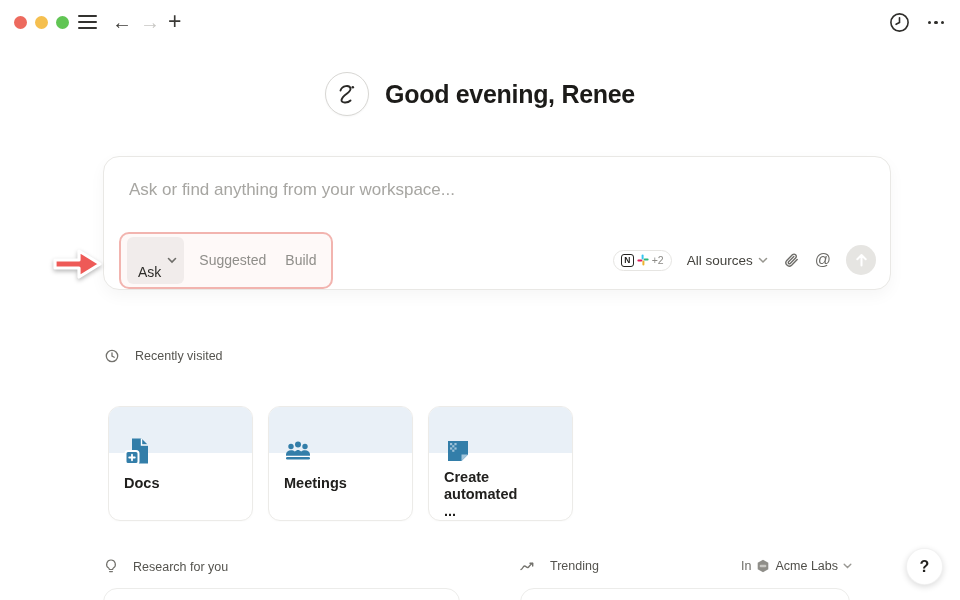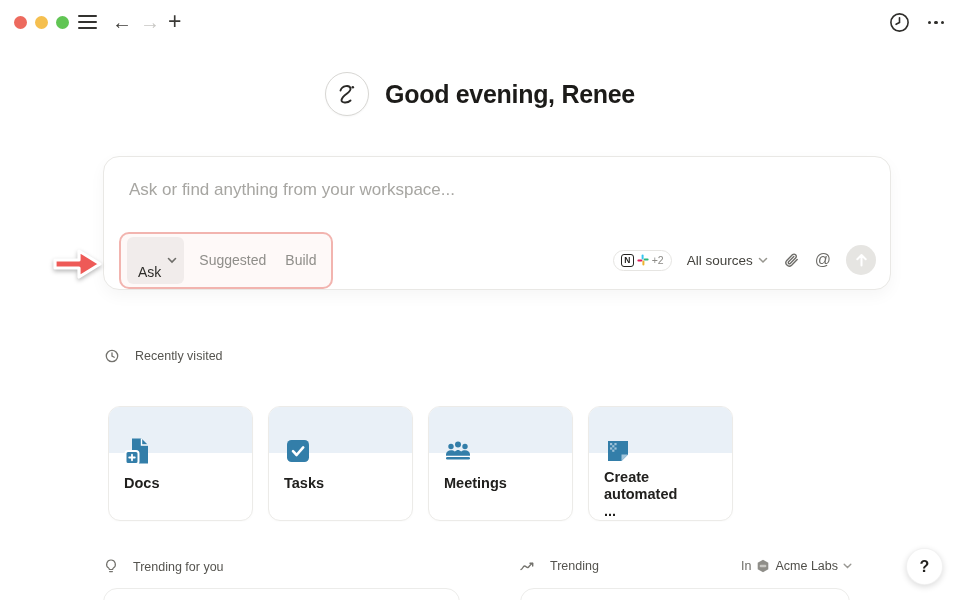--- a/index.html
+++ b/index.html
@@ -196,28 +196,20 @@
     <div class="rv-head"></div>
     <svg class="rv-icon" width="28" height="28" viewBox="0 0 28 28">
       <path d="M8 1.5h9.5L24 8v18.5H8z" fill="#337ea9"></path>
       <path d="M17.5 1.5V8H24" fill="none" stroke="#ffffff" stroke-width="1.4"></path>
       <rect x="1.5" y="14" width="13" height="13" rx="2.5" fill="#337ea9" stroke="#ffffff" stroke-width="2"></rect>
       <path d="M8 17.7v5.6M5.2 20.5h5.6" stroke="#ffffff" stroke-width="1.8" stroke-linecap="round"></path>
     </svg>
     <div class="rv-title">Docs</div>
   </div>
 
-  <div class="rv-card">
-    <div class="rv-head"></div>
-    <svg class="rv-icon" width="28" height="28" viewBox="0 0 28 28">
-      <rect x="3" y="3" width="22" height="22" rx="4.5" fill="#337ea9"></rect>
-      <path d="M9 14.2l3.6 3.8 6.6-7.6" fill="none" stroke="#ffffff" stroke-width="2.6" stroke-linecap="round" stroke-linejoin="round"></path>
-    </svg>
-    <div class="rv-title">Tasks</div>
-  </div>
 
 
   <div class="rv-card">
     <div class="rv-head"></div>
     <svg class="rv-icon" width="28" height="28" viewBox="0 0 28 28" fill="#337ea9">
       <circle cx="7" cy="9.5" r="2.7"></circle>
       <circle cx="21" cy="9.5" r="2.7"></circle>
       <circle cx="14" cy="7.5" r="3"></circle>
       <path d="M2 17.5c0-2.6 2.2-4.2 5-4.2 1.5 0 2.9.5 3.8 1.3C11.9 13.5 12.9 13 14 13s2.1.5 3.2 1.6c.9-.8 2.3-1.3 3.8-1.3 2.8 0 5 1.6 5 4.2v1.3H2z"></path>
       <rect x="2" y="20" width="24" height="2.6" rx="1.3"></rect>
@@ -243,21 +235,21 @@
   </div>
 
   <div class="row-fade"></div>
 </div>
 
 <div class="section-label suggested-label">
   <svg width="12" height="15" viewBox="0 0 12 15" fill="none" stroke="#73726d" stroke-width="1.2" stroke-linecap="round">
     <path d="M6 1a4.3 4.3 0 0 0-2.4 7.9c.6.4.8 1 .8 1.6h3.2c0-.6.2-1.2.8-1.6A4.3 4.3 0 0 0 6 1z"></path>
     <path d="M4.6 12.6h2.8"></path>
   </svg>
-  <span>Trending for you</span>
+  <span>Research for you</span>
 </div>
 
 <div class="section-label trending-label">
   <svg width="14" height="11" viewBox="0 0 14 11" fill="none" stroke="#73726d" stroke-width="1.4" stroke-linecap="round" stroke-linejoin="round">
     <path d="M1 8.5 C2.5 8.5 3 5 4.5 5 S6.5 7 8 6.5 10.5 2.5 12.5 2.5"></path>
     <path d="M10 2.3h2.7V5"></path>
   </svg>
   <span>Trending</span>
 </div>
 

